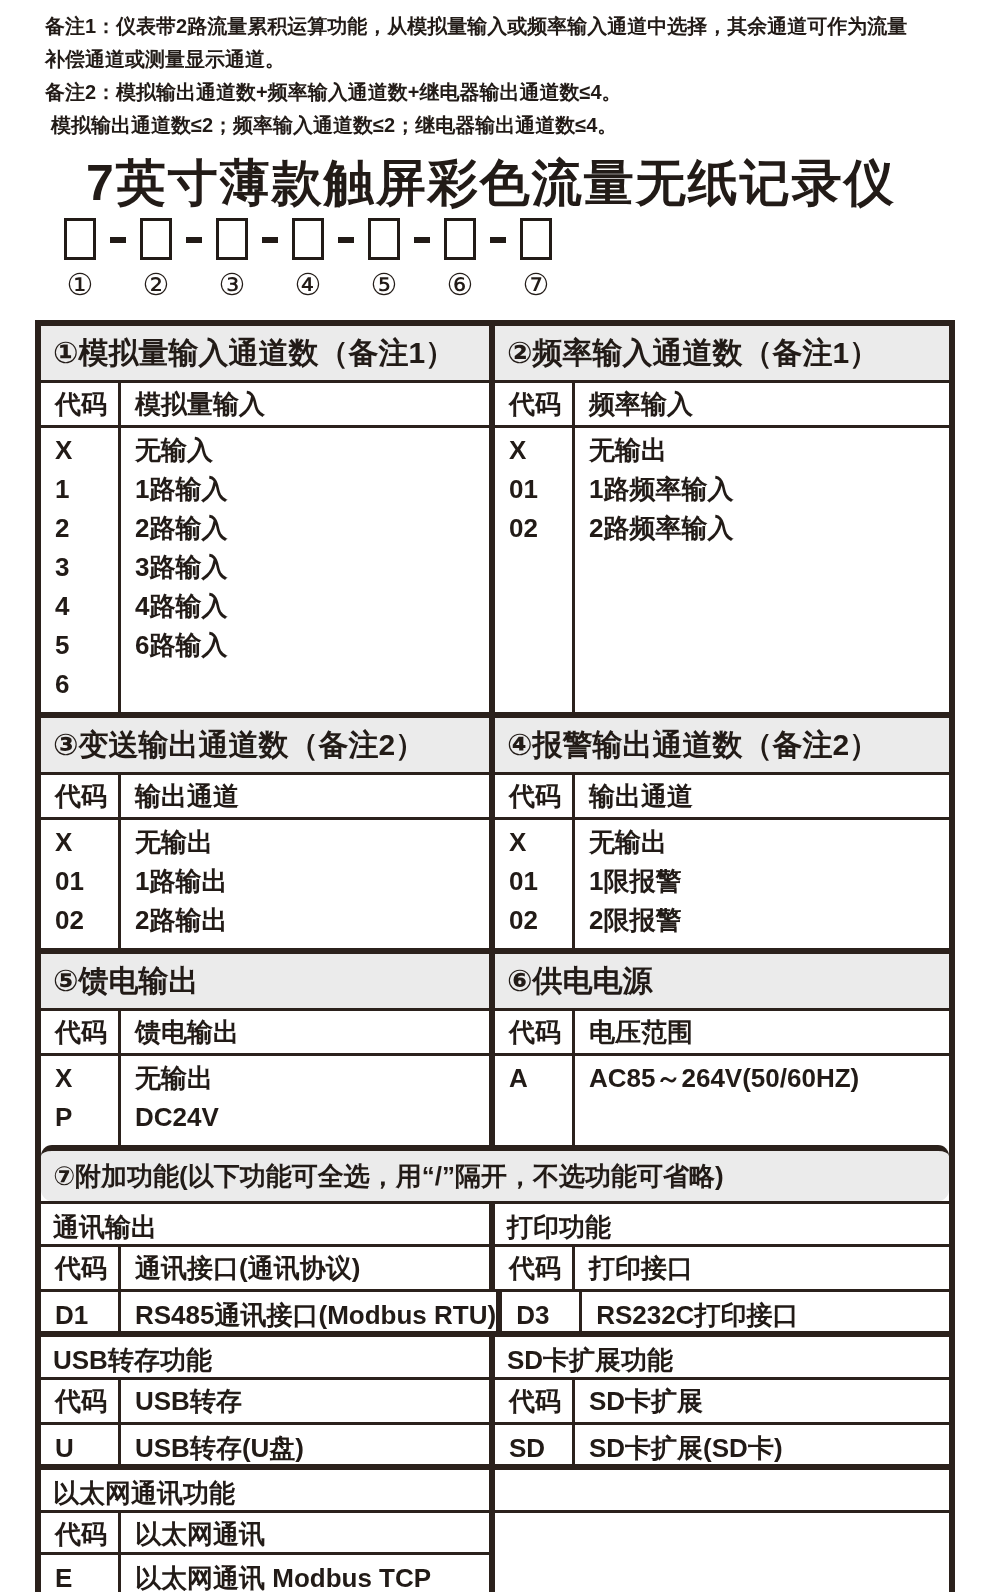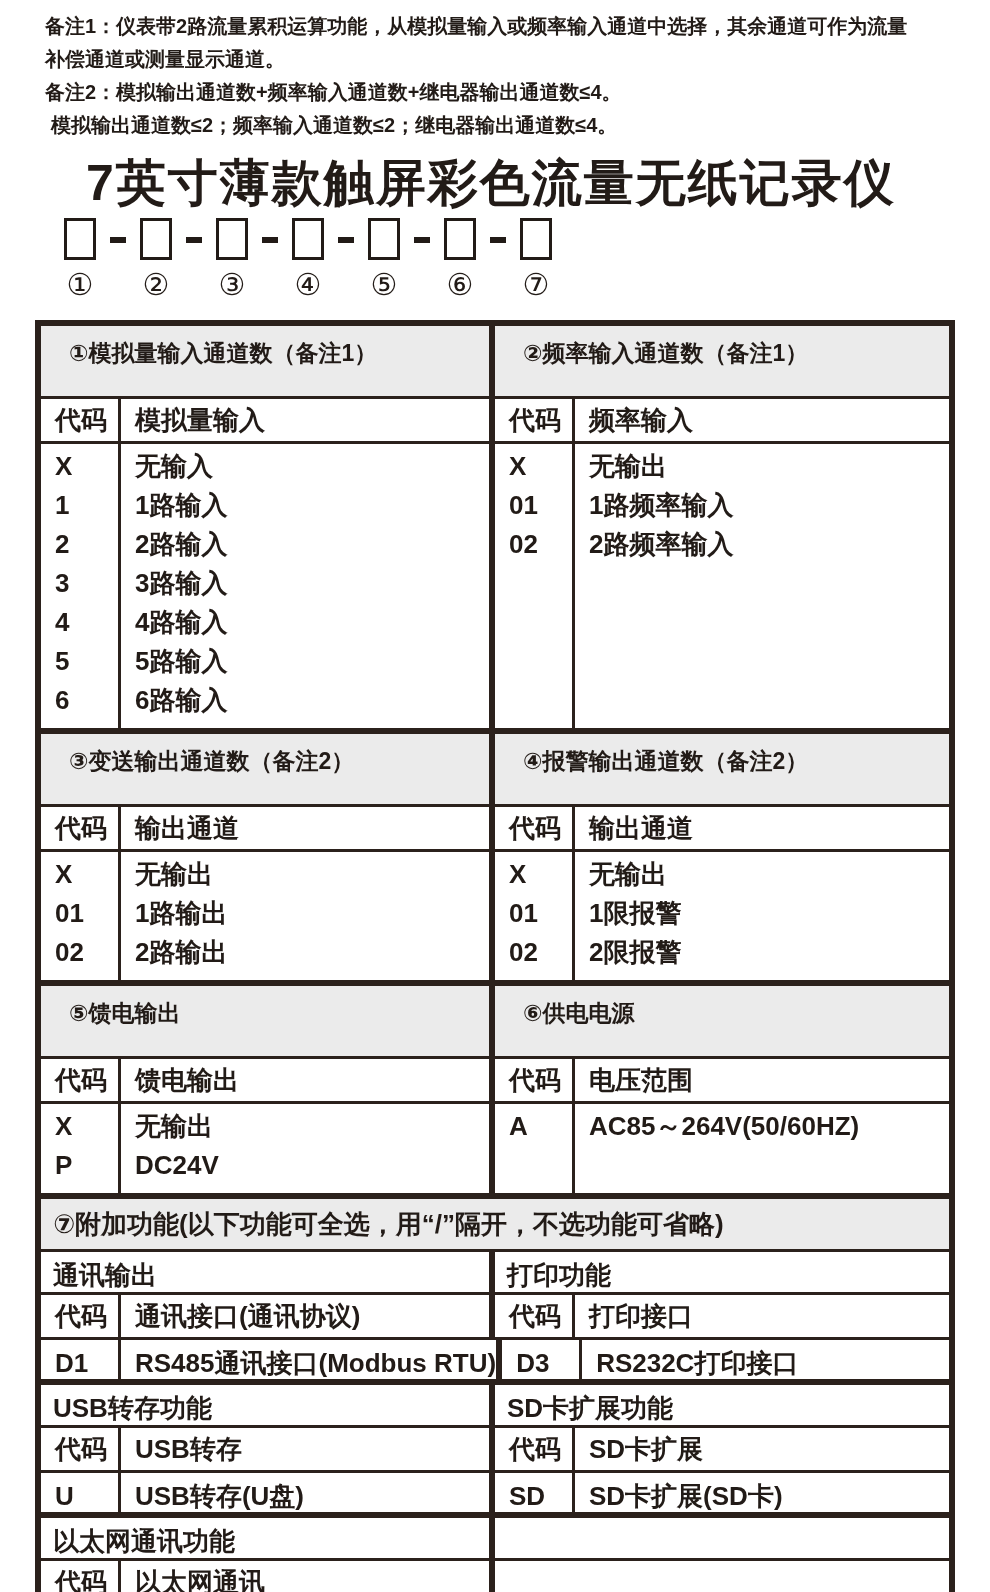--- a/index.html
+++ b/index.html
@@ -32,31 +32,31 @@
   .dash{width:16px;border-top:6px solid var(--text);margin:19px 13px 0 13px;}
   
   .spec-table{margin:18px 0 0 35px;width:920px;border:6px solid var(--border);}
   .band{display:grid;grid-template-columns:1fr 1fr;}
   .band.full{display:block;}
   .thin{border-top:3px solid var(--border);}
   .thick{border-top:6px solid var(--border);}
   .half-l{border-right:6px solid var(--border);}
   .cgrid{display:grid;grid-template-columns:80px 1fr;}
   .sec-head{background:var(--header-bg);}
-  .sec-head .cell{font-size:23px;line-height:54px;height:70px;padding-left:28px;white-space:nowrap;}
+  .sec-head .cell{font-size:30px;line-height:54px;height:54px;padding-left:12px;white-space:nowrap;}
   .col-head .cell{font-size:26px;line-height:42px;height:42px;}
   .cell.code{padding-left:14px;border-right:3px solid var(--border);}
   .cell.desc{padding-left:14px;white-space:nowrap;}
   .body .code-col{border-right:3px solid var(--border);padding:3px 0 8px 0;}
   .body .desc-col{padding:3px 0 8px 0;}
   .bline{font-size:26px;line-height:39px;padding-left:14px;white-space:nowrap;}
   .body1{min-height:272px;}
   .body2{min-height:124px;}
   .body3{min-height:88px;}
-  .add-head{background:var(--header-bg);}
+  .add-head{background:var(--header-bg);border-radius:11px;}
   .add-head .cell{font-size:26px;line-height:50px;height:50px;padding-left:12px;white-space:nowrap;}
   .feat-title .cell{font-size:26px;line-height:46px;height:40px;padding-left:12px;white-space:nowrap;}
   .data-row .cell{font-size:26px;line-height:46px;height:39px;}
   .eth-top .cell{border-bottom:3px solid var(--border);font-size:26px;line-height:42px;height:42px;}
   .eth-bottom .cell{font-size:26px;line-height:46px;height:56px;}
   .empty-cell{background:var(--page-bg);}
 </style>
 </head>
 <body>
 
@@ -134,21 +134,20 @@
           <div class="bline">4</div>
           <div class="bline">5</div>
           <div class="bline">6</div>
         </div>
         <div class="desc-col">
           <div class="bline">无输入</div>
           <div class="bline">1路输入</div>
           <div class="bline">2路输入</div>
           <div class="bline">3路输入</div>
           <div class="bline">4路输入</div>
-          <div class="bline">5路输入</div>
           <div class="bline">6路输入</div>
         </div>
       </div>
       <div class="cgrid">
         <div class="code-col">
           <div class="bline">X</div>
           <div class="bline">01</div>
           <div class="bline">02</div>
         </div>
         <div class="desc-col">

